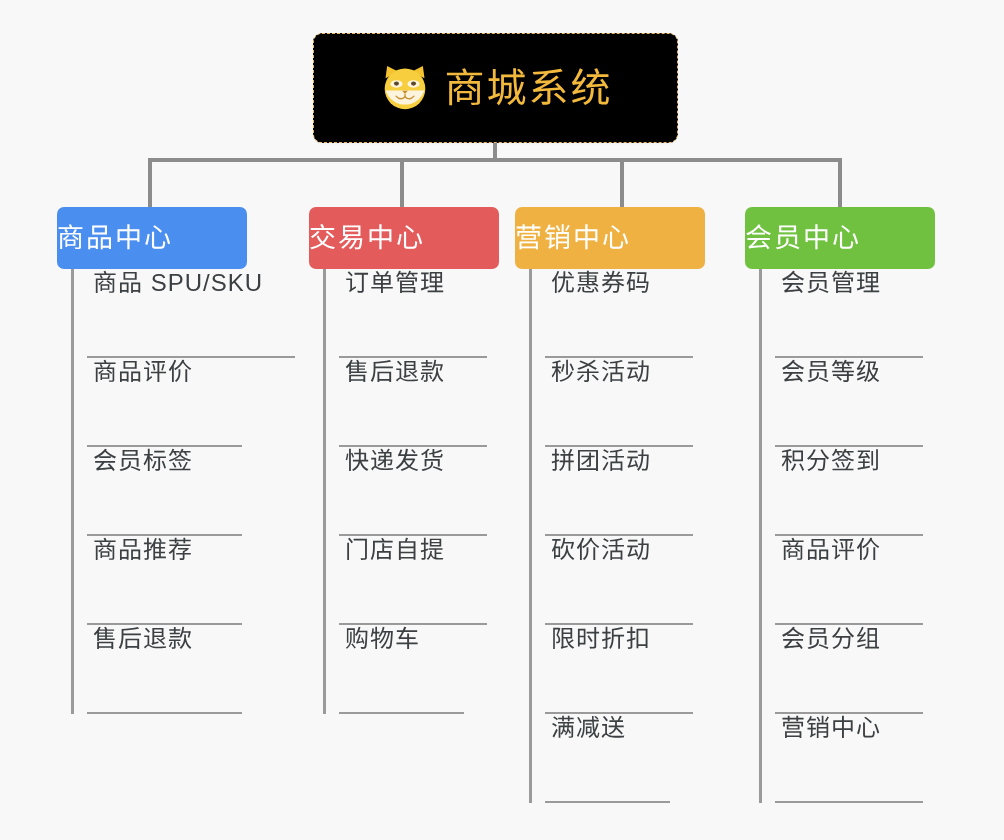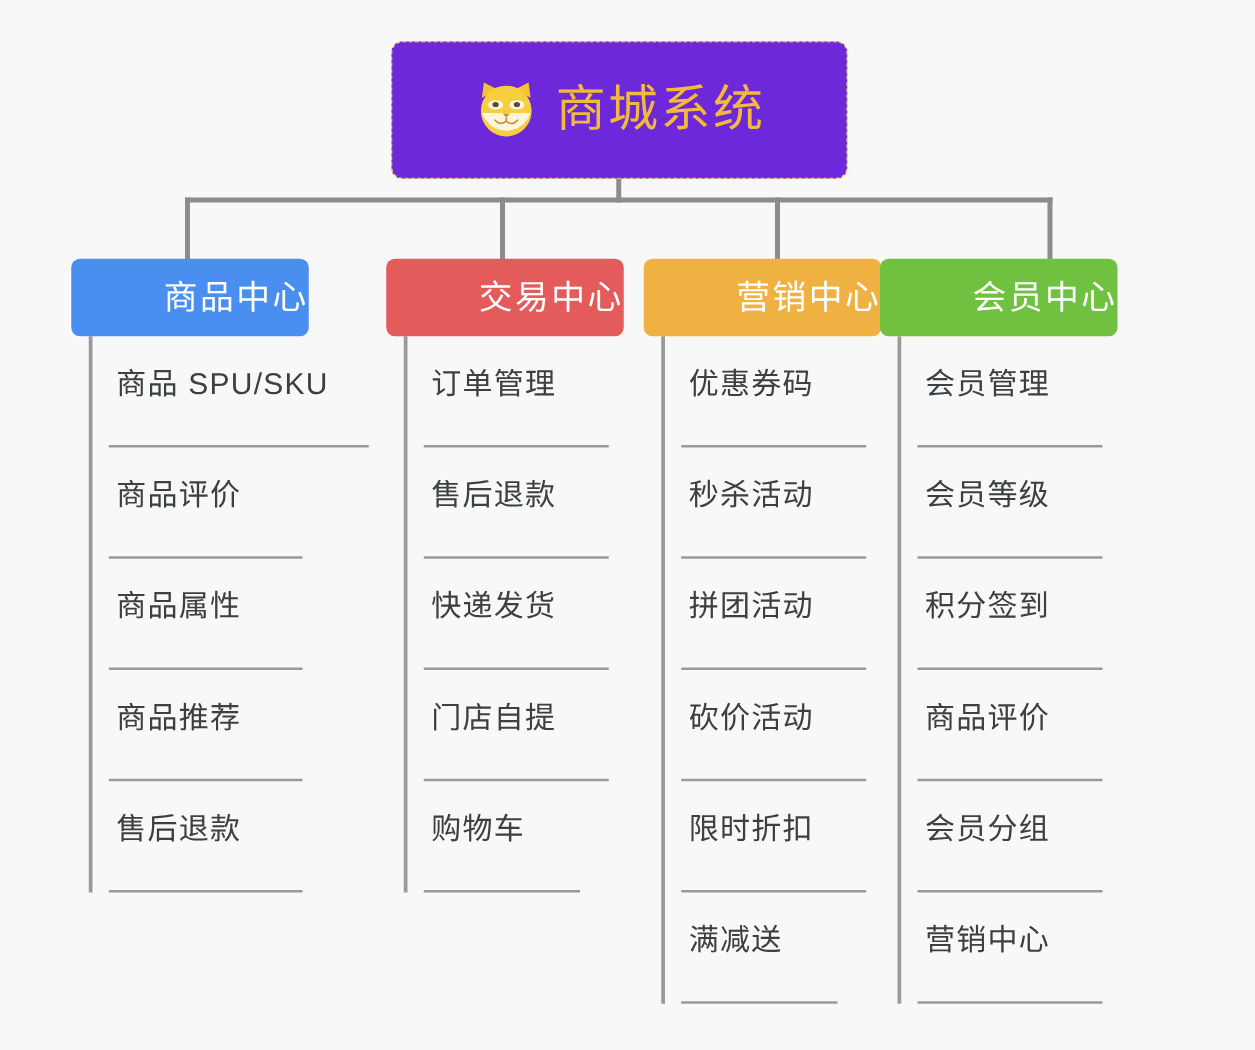--- a/index.html
+++ b/index.html
@@ -81,21 +81,21 @@
   .column {
     position: absolute;
     top: 207px;
     width: 190px;
   }
   .col-header {
     height: 62px;
     border-radius: 7px;
     display: flex;
     align-items: center;
-    justify-content: flex-end;
+    justify-content: flex-start;
     color: #ffffff;
     font-size: 27px;
     letter-spacing: 2px;
     line-height: 1;
     box-sizing: border-box;
   }
   .col-body {
     position: relative;
     margin-top: 0;
     padding-left: 16px;
@@ -107,21 +107,21 @@
     left: 14px;
     top: 0;
     width: 3px;
     bottom: 0;
     background: #9a9a9a;
   }
   .leaf {
     position: relative;
     height: 89px;
     display: flex;
-    align-items: center;
+    align-items: flex-start;
     justify-content: flex-start;
     padding-left: 20px;
     padding-bottom: 6px;
     box-sizing: border-box;
   }
   .leaf-label {
     font-size: 24px;
     color: #3c4043;
     line-height: 1.15;
     letter-spacing: 1px;
@@ -136,21 +136,21 @@
     bottom: 0;
     height: 2px;
     background: #9a9a9a;
   }
 </style>
 </head>
 <body style="background: rgb(248, 248, 248);">
 
 <div id="diagram">
 
-  <div class="root-node" style="border-color: rgb(232, 184, 96); background: #6d28d9;">
+  <div class="root-node" style="border-color: rgb(232, 184, 96); background: #000000;">
     <svg class="root-icon" viewBox="0 0 64 64" xmlns="http://www.w3.org/2000/svg">
 
       <path d="M8 20 L10 5 L24 12 Z" fill="#f5c231"></path>
       <path d="M56 20 L54 5 L40 12 Z" fill="#f5c231"></path>
 
       <circle cx="32" cy="33" r="25" fill="#f7ce3e"></circle>
 
       <path d="M8.2 35 A25 25 0 0 0 55.8 35 Z" fill="#fdf4dd"></path>
 
       <ellipse cx="21.5" cy="27" rx="7.5" ry="4.6" fill="#fdf4dd"></ellipse>
@@ -182,21 +182,21 @@
       <div class="col-spine"></div>
       <div class="leaf">
         <span class="leaf-label">商品 SPU/SKU</span>
         <span class="leaf-rule" style="width:208px;"></span>
       </div>
       <div class="leaf">
         <span class="leaf-label">商品评价</span>
         <span class="leaf-rule" style="width:155px;"></span>
       </div>
       <div class="leaf">
-        <span class="leaf-label">商品属性</span>
+        <span class="leaf-label">会员标签</span>
         <span class="leaf-rule" style="width:155px;"></span>
       </div>
       <div class="leaf">
         <span class="leaf-label">商品推荐</span>
         <span class="leaf-rule" style="width:155px;"></span>
       </div>
       <div class="leaf">
         <span class="leaf-label">售后退款</span>
         <span class="leaf-rule" style="width:155px;"></span>
       </div>
@@ -258,21 +258,21 @@
         <span class="leaf-label">限时折扣</span>
         <span class="leaf-rule" style="width:148px;"></span>
       </div>
       <div class="leaf">
         <span class="leaf-label">满减送</span>
         <span class="leaf-rule" style="width:125px;"></span>
       </div>
     </div>
   </div>
 
-  <div class="column" style="left:704px;">
+  <div class="column" style="left:745px;">
     <div class="col-header" style="background: rgb(111, 193, 63);">
       <span>会员中心</span>
     </div>
     <div class="col-body">
       <div class="col-spine"></div>
       <div class="leaf">
         <span class="leaf-label">会员管理</span>
         <span class="leaf-rule" style="width:148px;"></span>
       </div>
       <div class="leaf">

